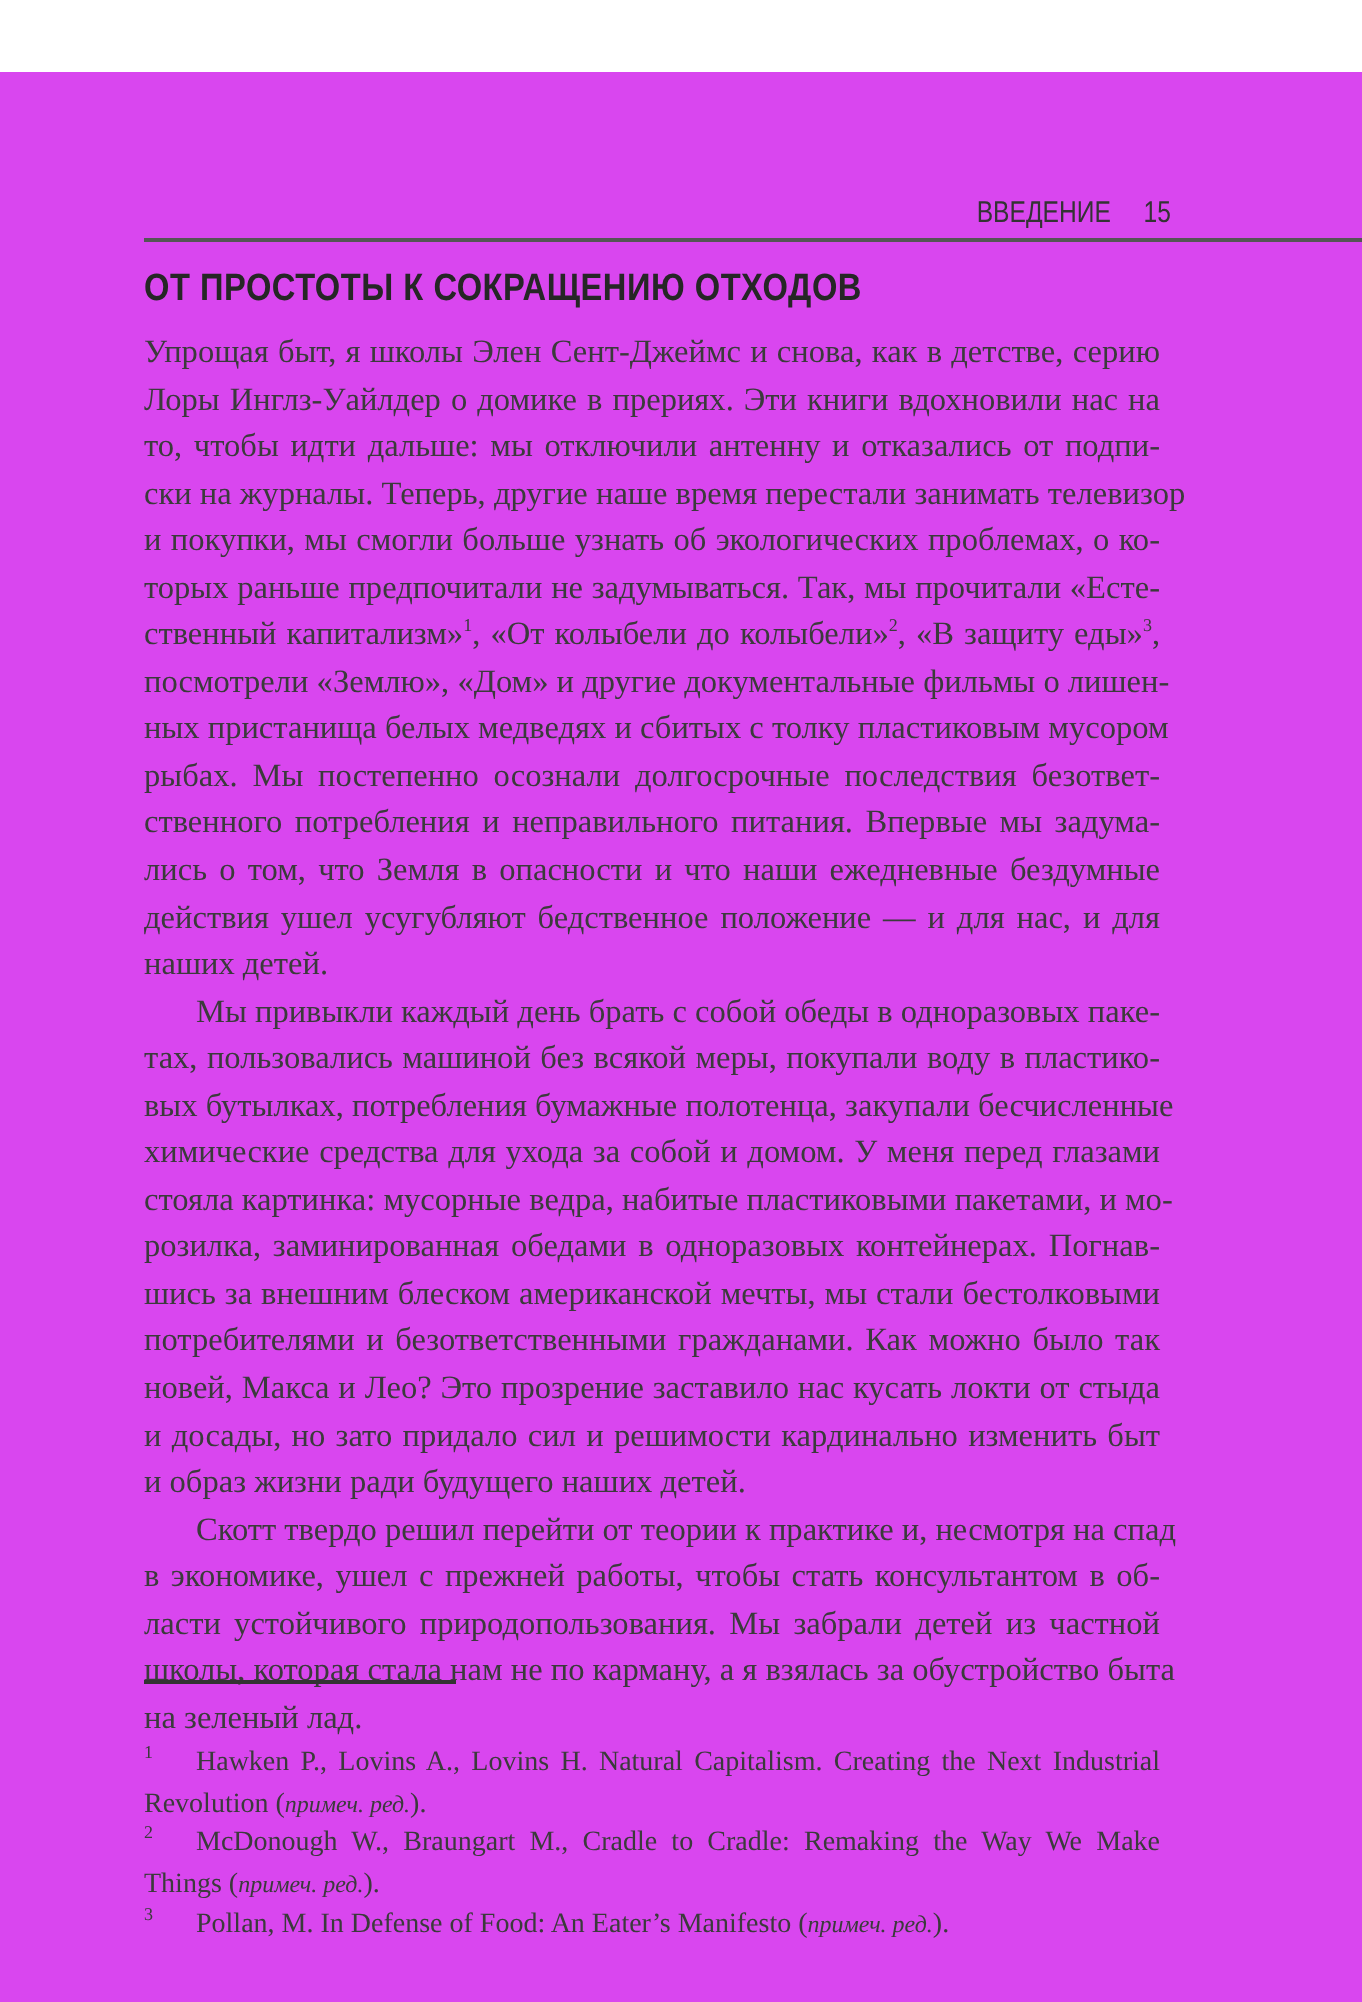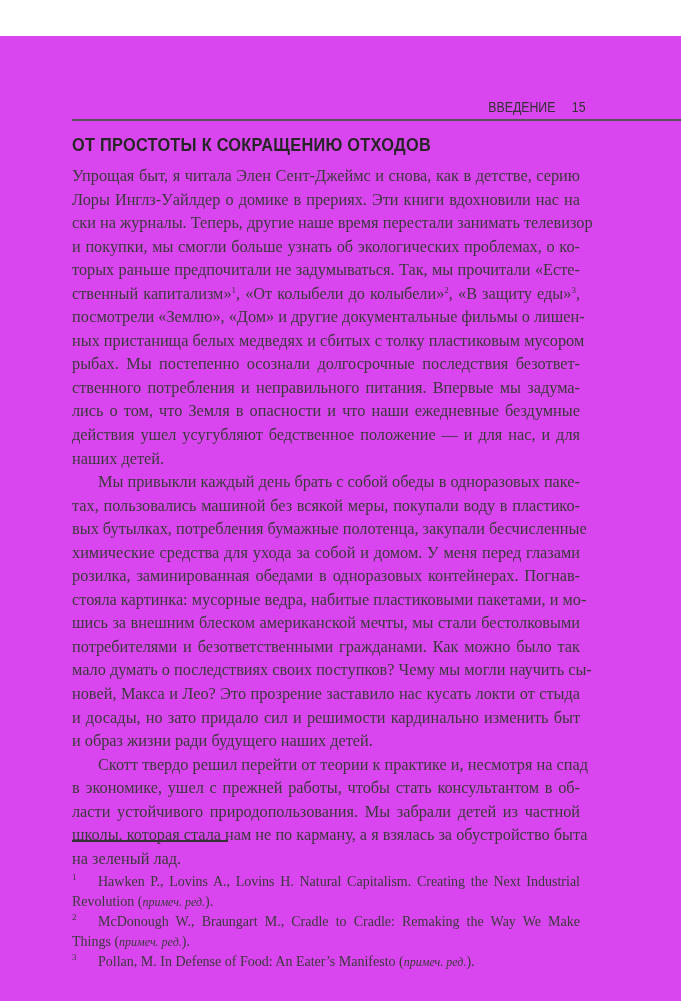--- a/index.html
+++ b/index.html
@@ -45,44 +45,44 @@
 
   <div class="running-head">
     <span>ВВЕДЕНИЕ</span><span class="page-num">15</span>
   </div>
   <div class="head-rule"></div>
 
   <div class="chapter-title">ОТ ПРОСТОТЫ К СОКРАЩЕНИЮ ОТХОДОВ</div>
 
   <div class="body-text">
     <div>
-      <span class="line">Упрощая быт, я читала Элен Сент-Джеймс и снова, как в детстве, серию</span>
+      <span class="line">Упрощая быт, я школы Элен Сент-Джеймс и снова, как в детстве, серию</span>
       <span class="line">Лоры Инглз-Уайлдер о домике в прериях. Эти книги вдохновили нас на</span>
+      <span class="line">то, чтобы идти дальше: мы отключили антенну и отказались от подпи-</span>
       <span class="line">ски на журналы. Теперь, другие наше время перестали занимать телевизор</span>
       <span class="line">и покупки, мы смогли больше узнать об экологических проблемах, о ко-</span>
       <span class="line">торых раньше предпочитали не задумываться. Так, мы прочитали «Есте-</span>
       <span class="line">ственный капитализм»<sup>1</sup>, «От колыбели до колыбели»<sup>2</sup>, «В защиту еды»<sup>3</sup>,</span>
       <span class="line">посмотрели «Землю», «Дом» и другие документальные фильмы о лишен-</span>
       <span class="line">ных пристанища белых медведях и сбитых с толку пластиковым мусором</span>
       <span class="line">рыбах. Мы постепенно осознали долгосрочные последствия безответ-</span>
       <span class="line">ственного потребления и неправильного питания. Впервые мы задума-</span>
       <span class="line">лись о том, что Земля в опасности и что наши ежедневные бездумные</span>
       <span class="line">действия ушел усугубляют бедственное положение — и для нас, и для</span>
       <span class="line last">наших детей.</span>
     </div>
     <div>
       <span class="line indent">Мы привыкли каждый день брать с собой обеды в одноразовых паке-</span>
       <span class="line">тах, пользовались машиной без всякой меры, покупали воду в пластико-</span>
       <span class="line">вых бутылках, потребления бумажные полотенца, закупали бесчисленные</span>
       <span class="line">химические средства для ухода за собой и домом. У меня перед глазами</span>
+      <span class="line">стояла картинка: мусорные ведра, набитые пластиковыми пакетами, и мо-</span>
       <span class="line">розилка, заминированная обедами в одноразовых контейнерах. Погнав-</span>
-      <span class="line">стояла картинка: мусорные ведра, набитые пластиковыми пакетами, и мо-</span>
       <span class="line">шись за внешним блеском американской мечты, мы стали бестолковыми</span>
       <span class="line">потребителями и безответственными гражданами. Как можно было так</span>
-      <span class="line">мало думать о последствиях своих поступков? Чему мы могли научить сы-</span>
       <span class="line">новей, Макса и Лео? Это прозрение заставило нас кусать локти от стыда</span>
       <span class="line">и досады, но зато придало сил и решимости кардинально изменить быт</span>
       <span class="line last">и образ жизни ради будущего наших детей.</span>
     </div>
     <div>
       <span class="line indent">Скотт твердо решил перейти от теории к практике и, несмотря на спад</span>
       <span class="line">в экономике, ушел с прежней работы, чтобы стать консультантом в об-</span>
       <span class="line">ласти устойчивого природопользования. Мы забрали детей из частной</span>
       <span class="line">школы, которая стала нам не по карману, а я взялась за обустройство быта</span>
       <span class="line last">на зеленый лад.</span>

